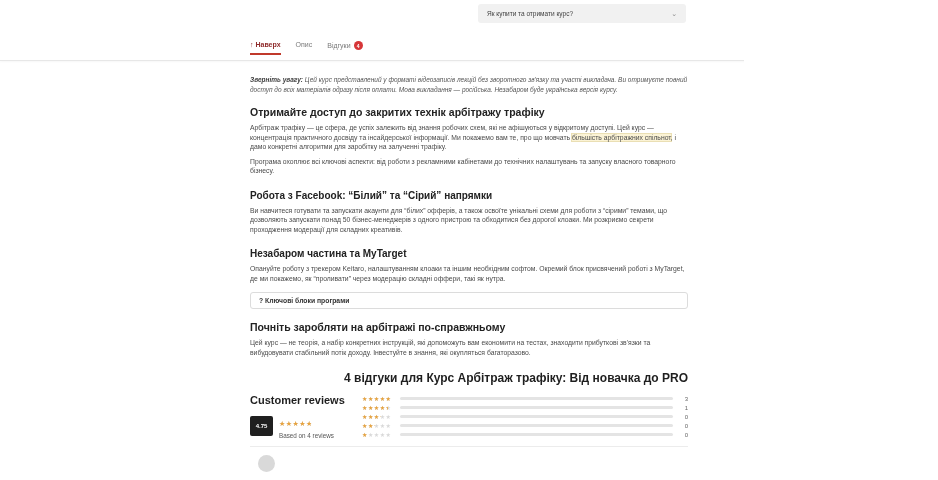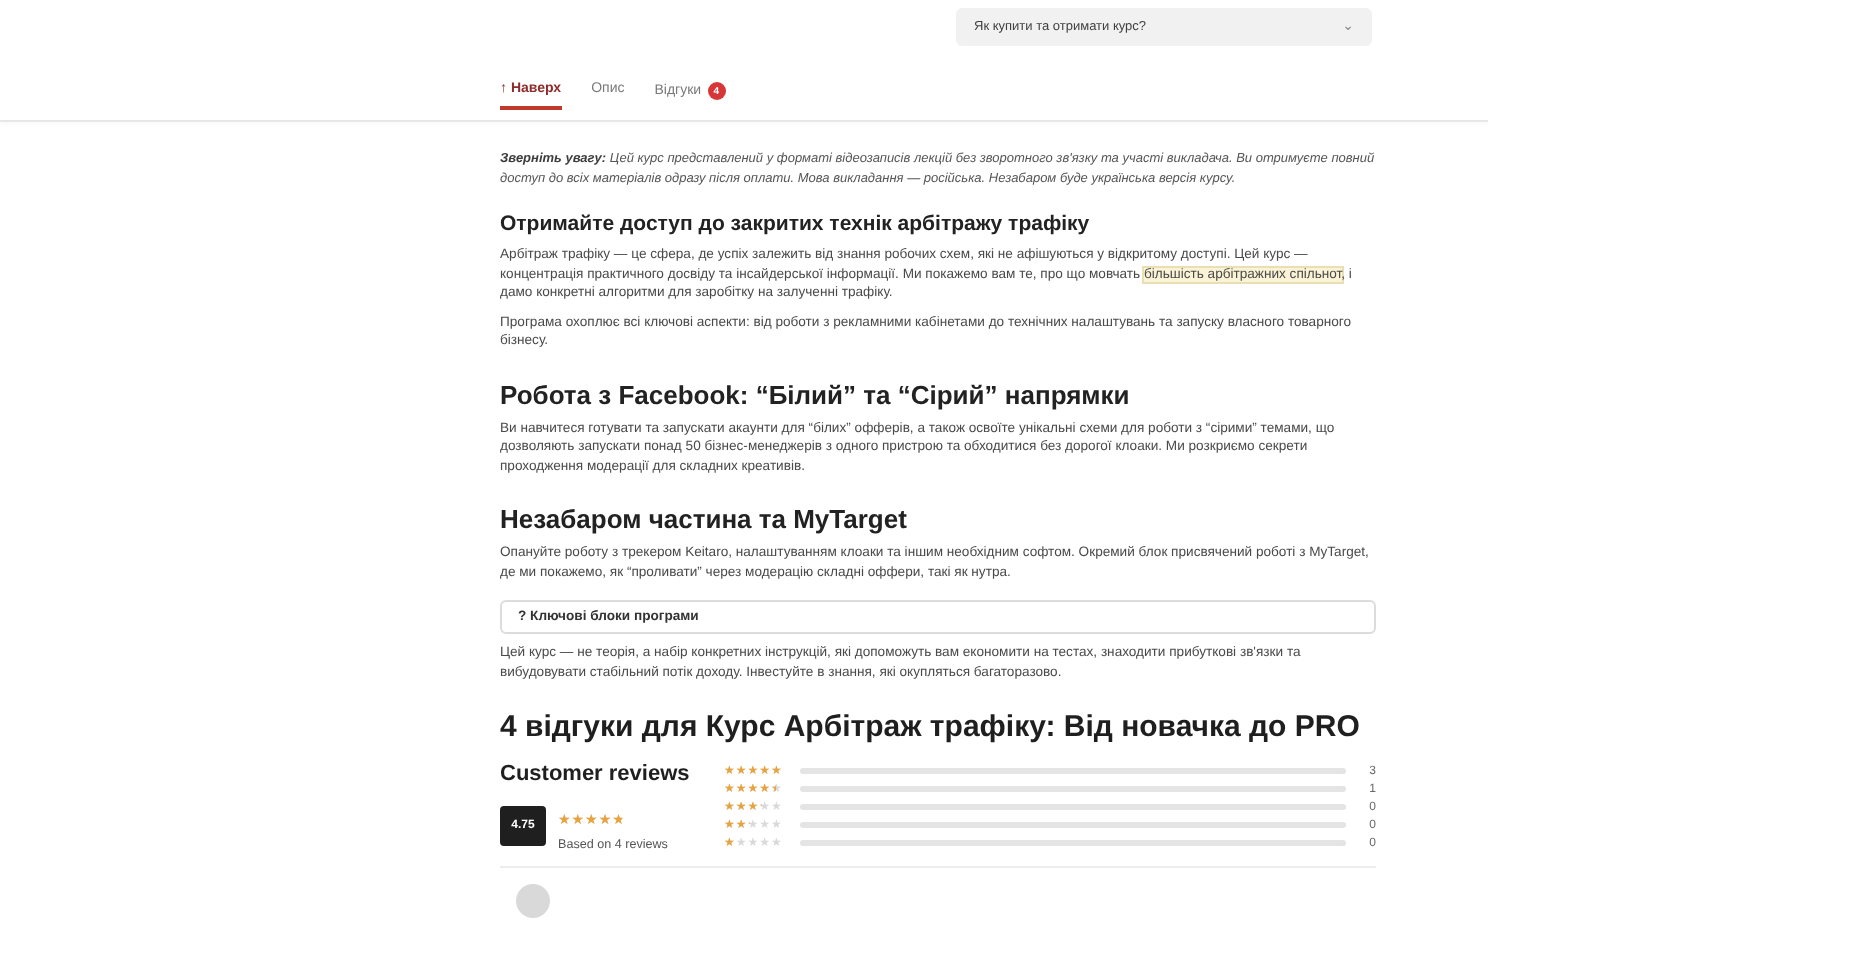--- a/index.html
+++ b/index.html
@@ -21,28 +21,28 @@
   .badge { display:inline-flex; width:9px; height:9px; border-radius:50%; background:#d63638; color:#fff;
     font-size:5px; align-items:center; justify-content:center; font-weight:bold; }
   .tab-divider { position:absolute; left:0; top:60px; width:938px; height:1px; background:#e7e7e7;
     box-shadow:0 1px 2px rgba(0,0,0,0.05); }
 
   
   .content { position:absolute; left:250px; top:70px; width:438px; }
   .notice { margin-top:5px; font-style:italic; font-size:6.5px; line-height:9.5px; color:#555; }
   .notice b { color:#3c3c3c; }
   .h2 { margin-top:12px; font-size:10.5px; font-weight:bold; color:#222; }
-  .h3 { margin-top:14px; font-size:13px; font-weight:bold; color:#222; }
+  .h3 { margin-top:14px; font-size:10px; font-weight:bold; color:#222; }
   .p  { margin-top:5px; font-size:6.8px; line-height:9.5px; color:#4a4a4a; }
   .hl { background:#fbf3d5; box-shadow:0 0 0 1px #eadfb4; }
   .accordion { margin-top:9px; height:17px; border:1px solid #dcdcdc; border-radius:3px; background:#fff;
     display:flex; align-items:center; padding:0 8px; font-size:6.8px; font-weight:600; color:#333; cursor:pointer; }
 
   
-  .reviews-heading { margin-top:14px; font-size:15px; font-weight:bold; color:#1f1f1f; }
+  .reviews-heading { margin-top:14px; font-size:12px; font-weight:bold; color:#1f1f1f;text-align:right; }
   .summary { margin-top:8px; display:flex; align-items:flex-end; }
   .summary-left { width:112px; flex:none; }
   .cr-title { font-size:11px; font-weight:bold; color:#1f1f1f; }
   .cr-row { display:flex; margin-top:6px; align-items:center; }
   .avg-box { width:23px; height:20px; background:#1f1f1f; color:#fff; border-radius:2px; flex:none;
     display:flex; align-items:center; justify-content:center; font-size:6px; font-weight:bold; }
   .avg-meta { margin-left:6px; }
   .based-on { font-size:6.3px; color:#555; margin-top:2px; }
   .summary-right { flex:1; margin-left:0; padding-top:1px; }
   .dist-row { display:flex; align-items:center; height:9px; cursor:pointer; }
@@ -105,20 +105,21 @@
     <div class="h3">Робота з Facebook: “Білий” та “Сірий” напрямки</div>
     <p class="p">Ви навчитеся готувати та запускати акаунти для “білих” офферів, а також освоїте унікальні схеми для роботи з “сірими” темами, що дозволяють запускати понад 50 бізнес-менеджерів з одного пристрою та обходитися без дорогої клоаки. Ми розкриємо секрети проходження модерації для складних креативів.</p>
 
     <div class="h3">Незабаром частина та MyTarget</div>
     <p class="p">Опануйте роботу з трекером Keitaro, налаштуванням клоаки та іншим необхідним софтом. Окремий блок присвячений роботі з MyTarget, де ми покажемо, як “проливати” через модерацію складні оффери, такі як нутра.</p>
 
     <div class="accordion">
       <span>? Ключові блоки програми</span>
     </div>
 
+    <div class="h2">Почніть заробляти на арбітражі по-справжньому</div>
     <p class="p">Цей курс — не теорія, а набір конкретних інструкцій, які допоможуть вам економити на тестах, знаходити прибуткові зв'язки та вибудовувати стабільний потік доходу. Інвестуйте в знання, які окупляться багаторазово.</p>
 
     <div class="reviews-heading">4 відгуки для Курс Арбітраж трафіку: Від новачка до PRO</div>
 
     <div class="summary">
       <div class="summary-left">
         <div class="cr-title">Customer reviews</div>
         <div class="cr-row">
           <div class="avg-box">4.75</div>
           <div class="avg-meta">

